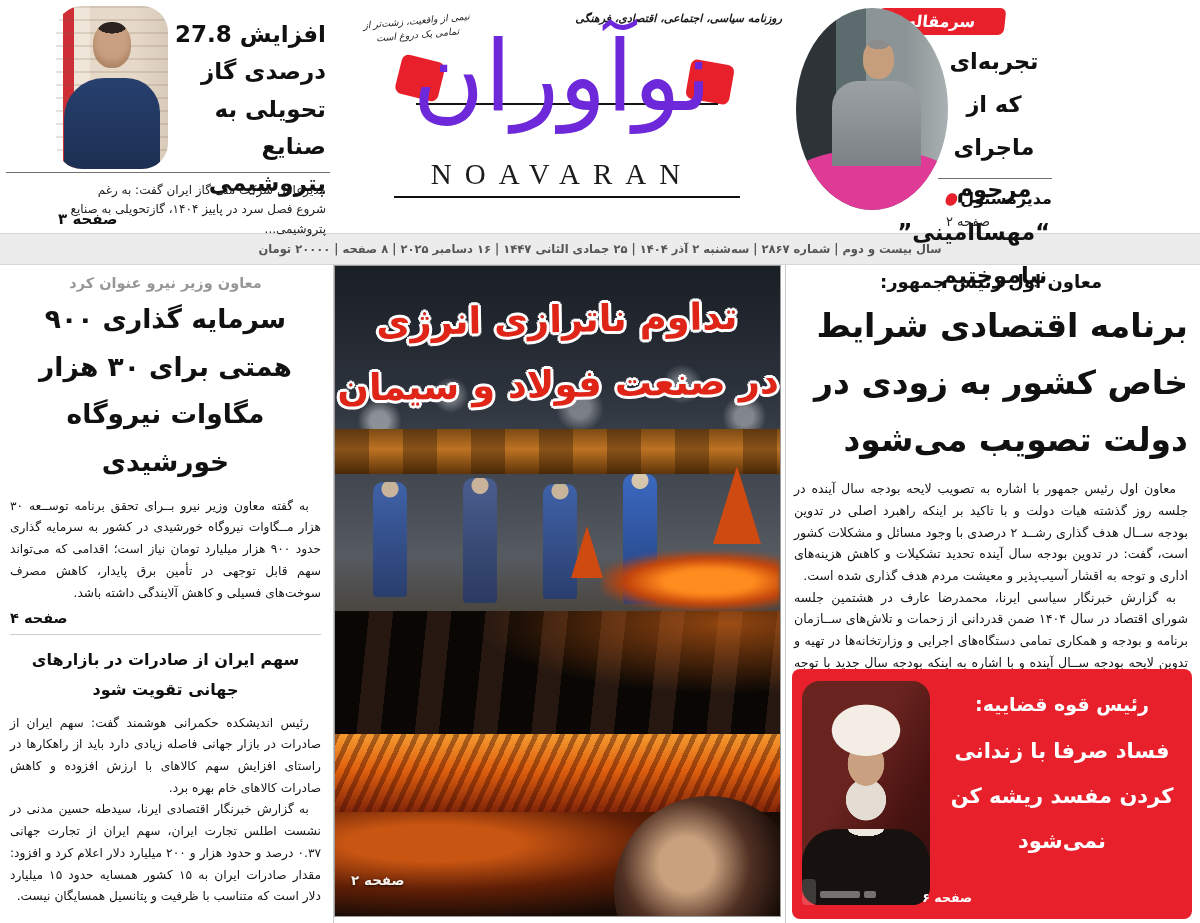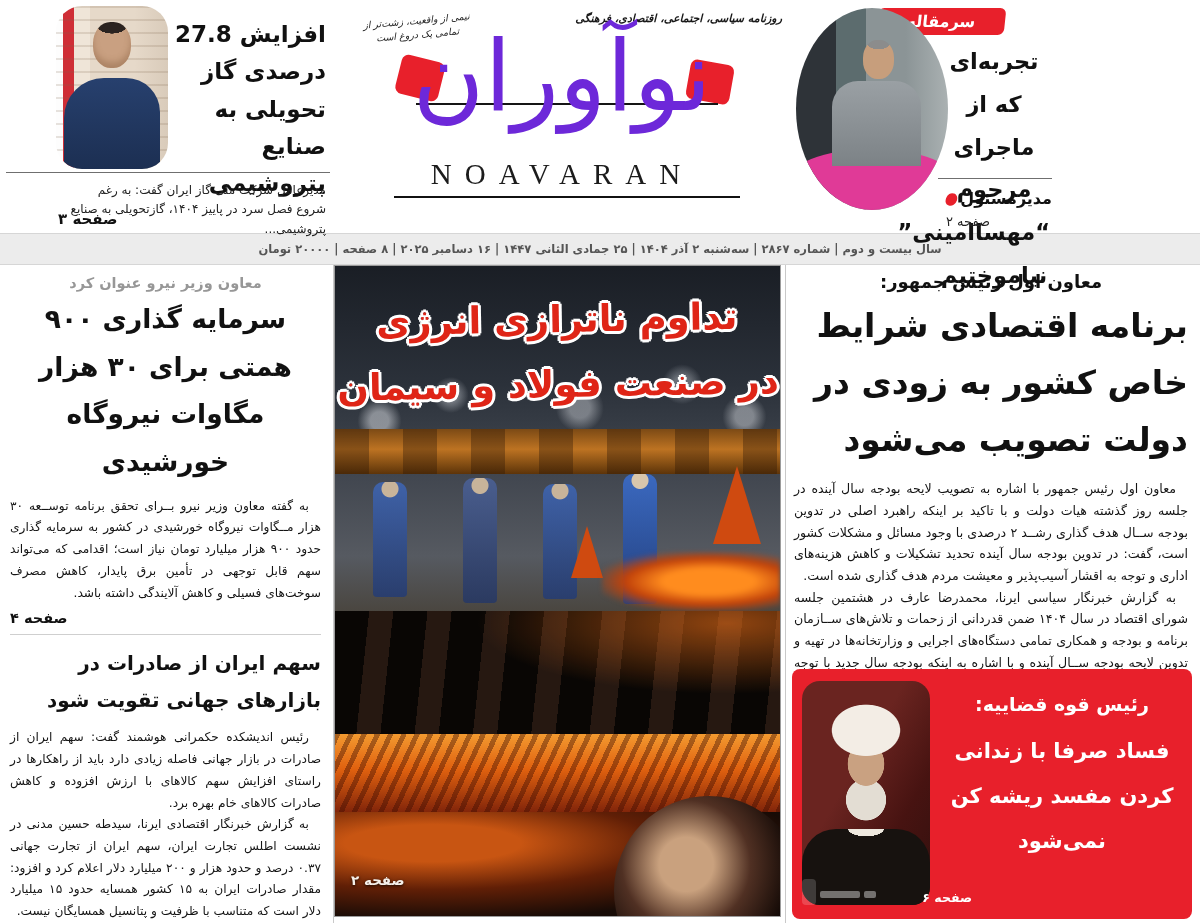--- a/index.html
+++ b/index.html
@@ -64,21 +64,21 @@
 
   
   .main{position:relative;height:658px;display:grid;grid-template-columns:333px 453px 414px;}
   .col{position:relative;direction:rtl;overflow:hidden;}
   .col-left{padding:4px 12px 0 10px;}
   .col-center{border-right:1px solid #c9c9c9;border-left:1px solid #c9c9c9;padding:0 4px;}
   .col-right{padding:2px 12px 0 8px;}
 
   .kicker{color:#979797;font-weight:bold;font-size:14.5px;text-align:center;margin:6px 0 4px;}
   .hl1{font-size:26.5px;font-weight:bold;text-align:center;line-height:1.8;margin:4px 0 10px;}
-  .hl2{font-size:20px;font-weight:bold;text-align:right;line-height:1.85;margin:10px 0 8px;}
+  .hl2{font-size:16px;font-weight:bold;text-align:center;line-height:1.85;margin:10px 0 8px;}
   .body-txt{font-size:12.2px;line-height:1.78;text-align:justify;color:#141414;}
   .body-txt p{margin:0;text-indent:12px;}
   .pg-tag{font-size:14.5px;font-weight:bold;text-align:left;margin:6px 0 4px;}
   .divider{border:none;border-top:1px solid #cfcfcf;margin:8px 0;}
 
   
   .kicker-dark{font-size:18px;font-weight:bold;text-align:center;margin:4px 0 2px;color:#111;}
   .hl-main{font-size:33px;font-weight:900;text-align:right;line-height:1.72;margin:6px 0 10px;}
   .col-right .body-txt{font-size:12.6px;line-height:1.72;}
 

